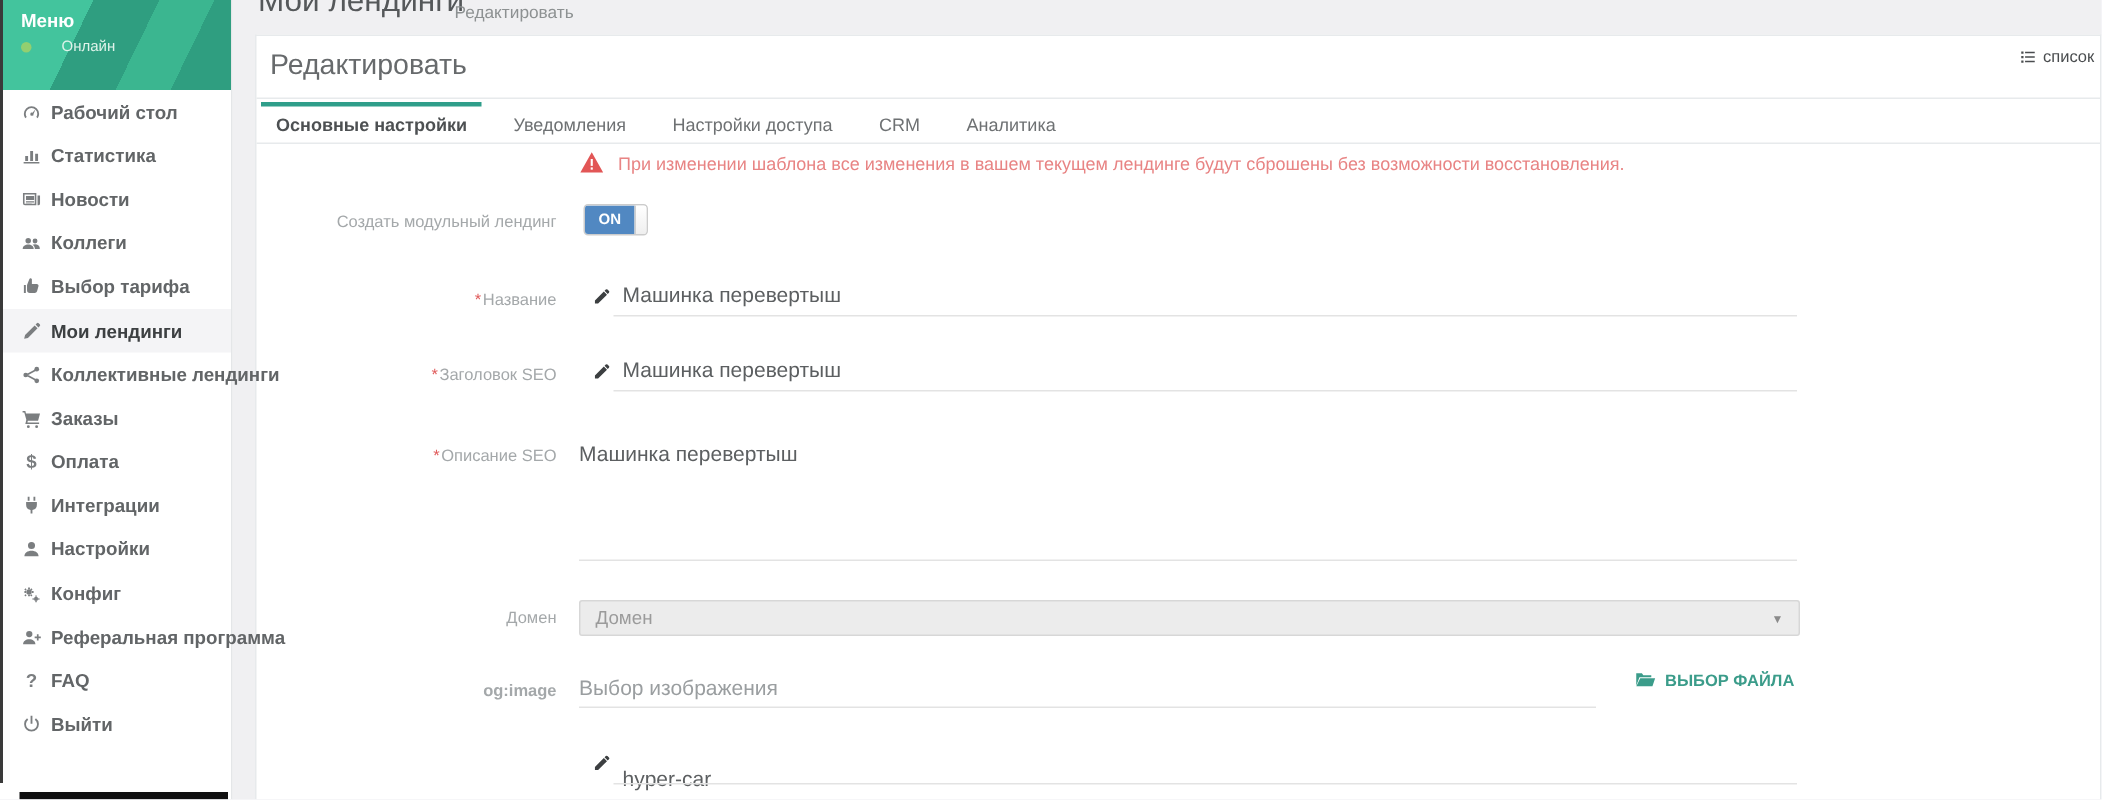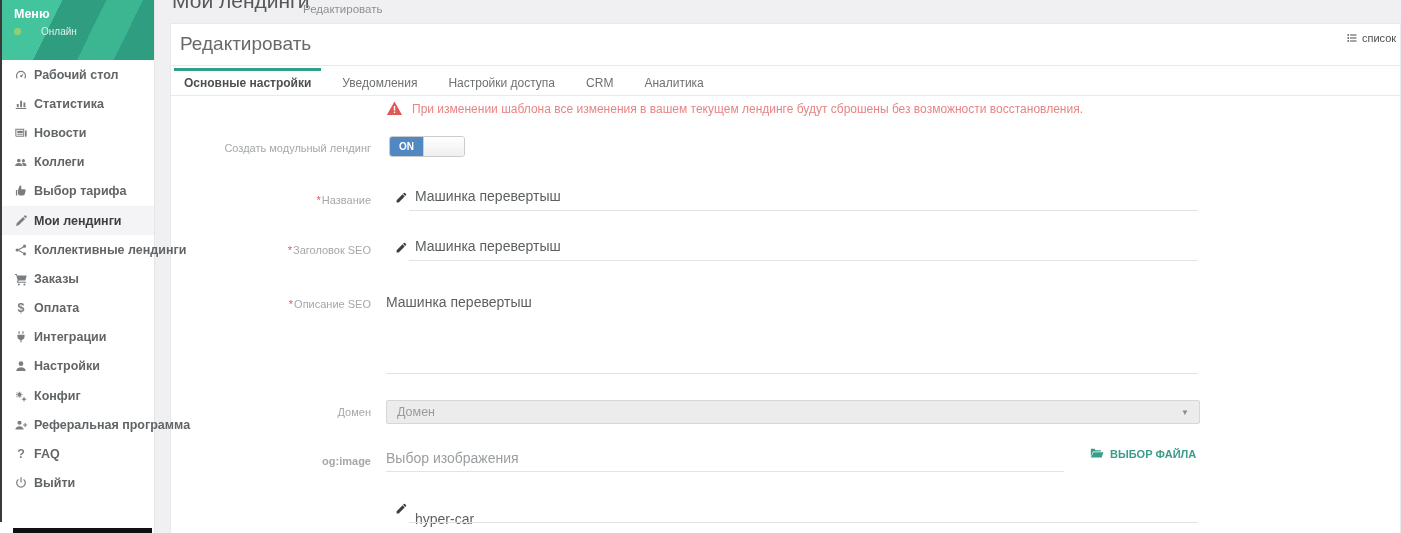--- a/index.html
+++ b/index.html
@@ -51,21 +51,21 @@
 
   
   .card-body { position:absolute; left:0; top:72px; right:0; bottom:0;padding-left:40px; }
   .warning { position:absolute; left:215px; top:5px; display:flex; align-items:center; gap:9px; }
   .warning svg { width:17px; height:15px; }
   .warning-text { font-size:12px; color:#e88484; }
 
   .flabel { position:absolute; left:0; width:200px; text-align:right; font-size:11px; color:#a4a8aa; }
   .star { color:#e05a5a; margin-right:1px; }
 
-  .switch { position:absolute; left:218px; top:40px; width:76px; height:21px; border:1px solid #cccccc;
+  .switch { position:absolute; left:218px; top:40px; width:43px; height:21px; border:1px solid #cccccc;
             border-radius:3px; overflow:hidden; display:flex; cursor:pointer; background:#fff; }
   .switch .on { width:33px; background:#5188c2; color:#fff; font-size:10px; font-weight:bold;
                 display:flex; align-items:center; justify-content:center; }
   .switch .knob { flex:1; background:linear-gradient(#ffffff,#efefef); border-left:1px solid #cfcfcf; }
 
   .pencil { position:absolute; width:13px; height:13px; fill:#3c3f41; }
   .fvalue { position:absolute; font-size:14px; color:#5c5f61; white-space:nowrap; }
   .fvalue.placeholder { color:#9a9ea0; }
   .uline { position:absolute; height:1px; background:#e3e3e3; }
 

